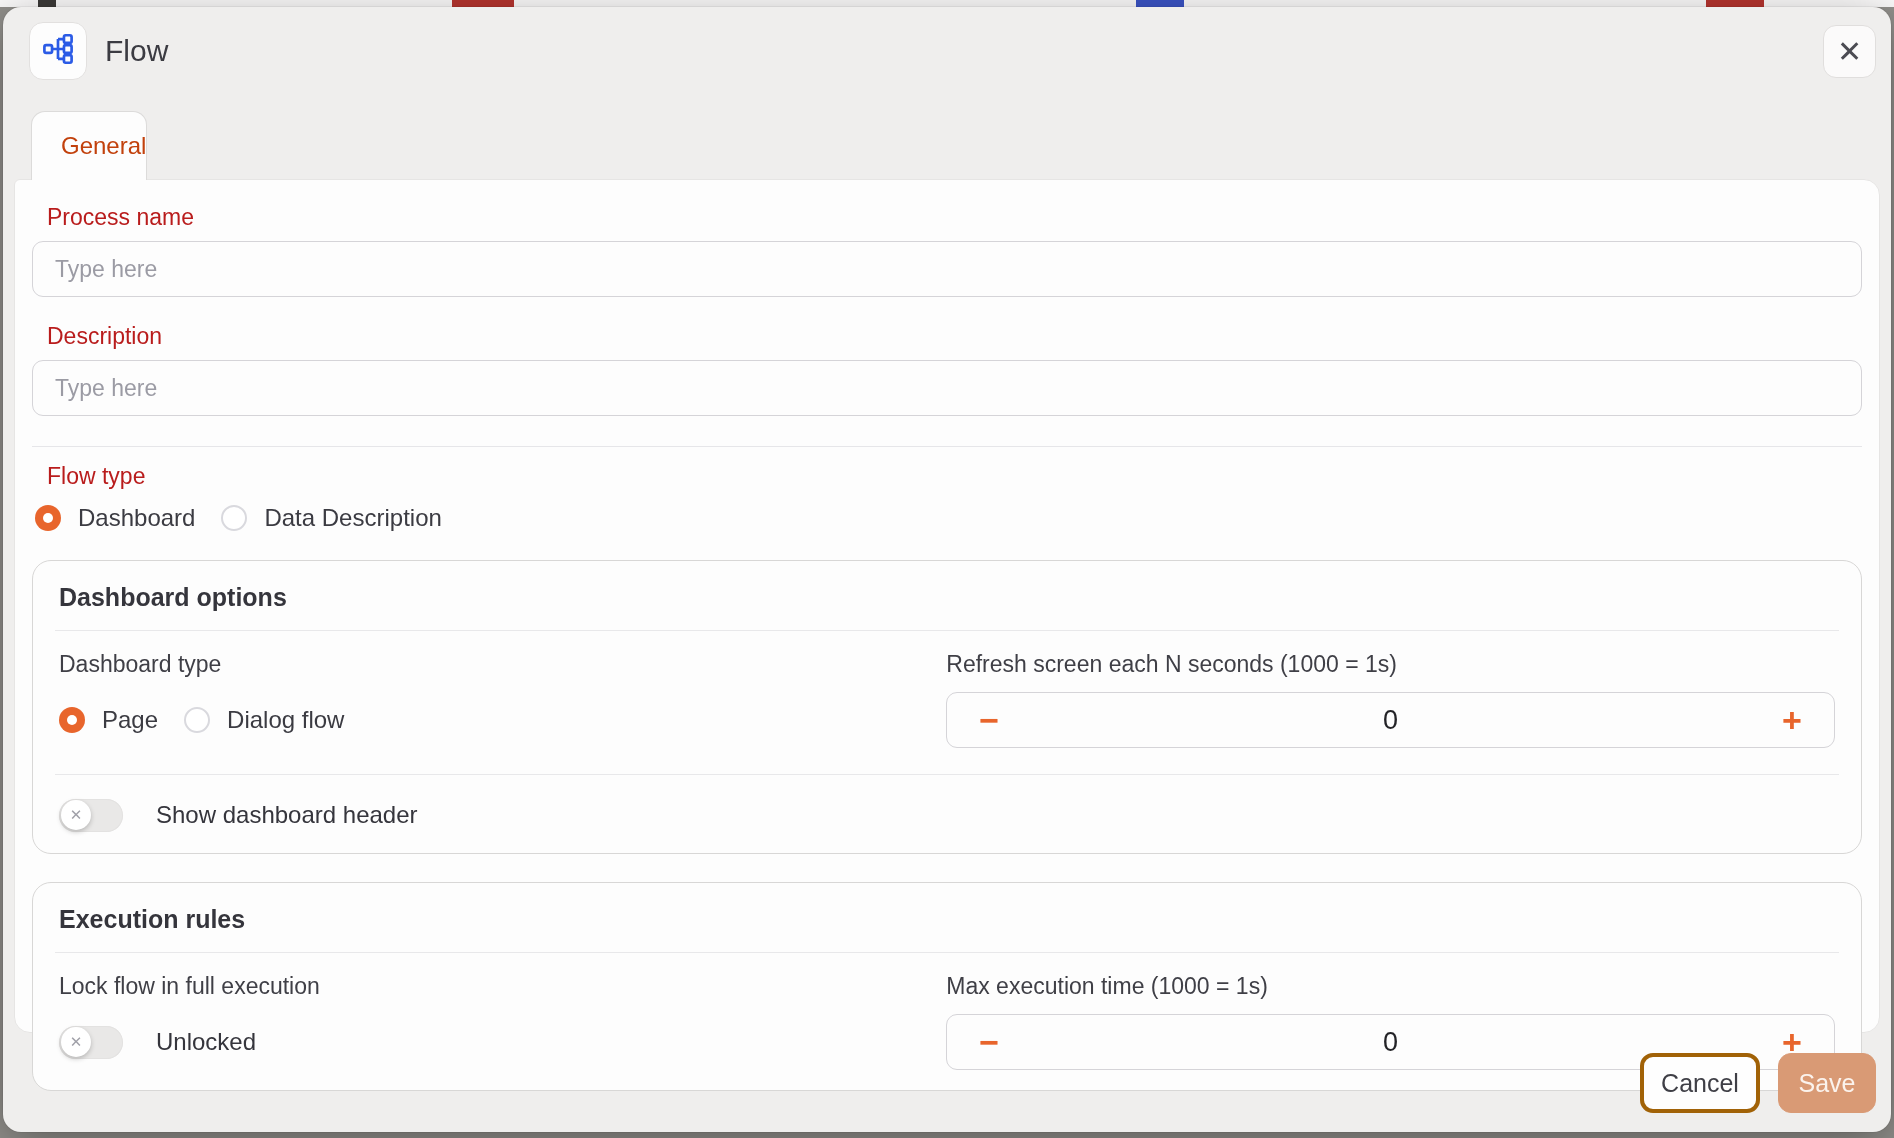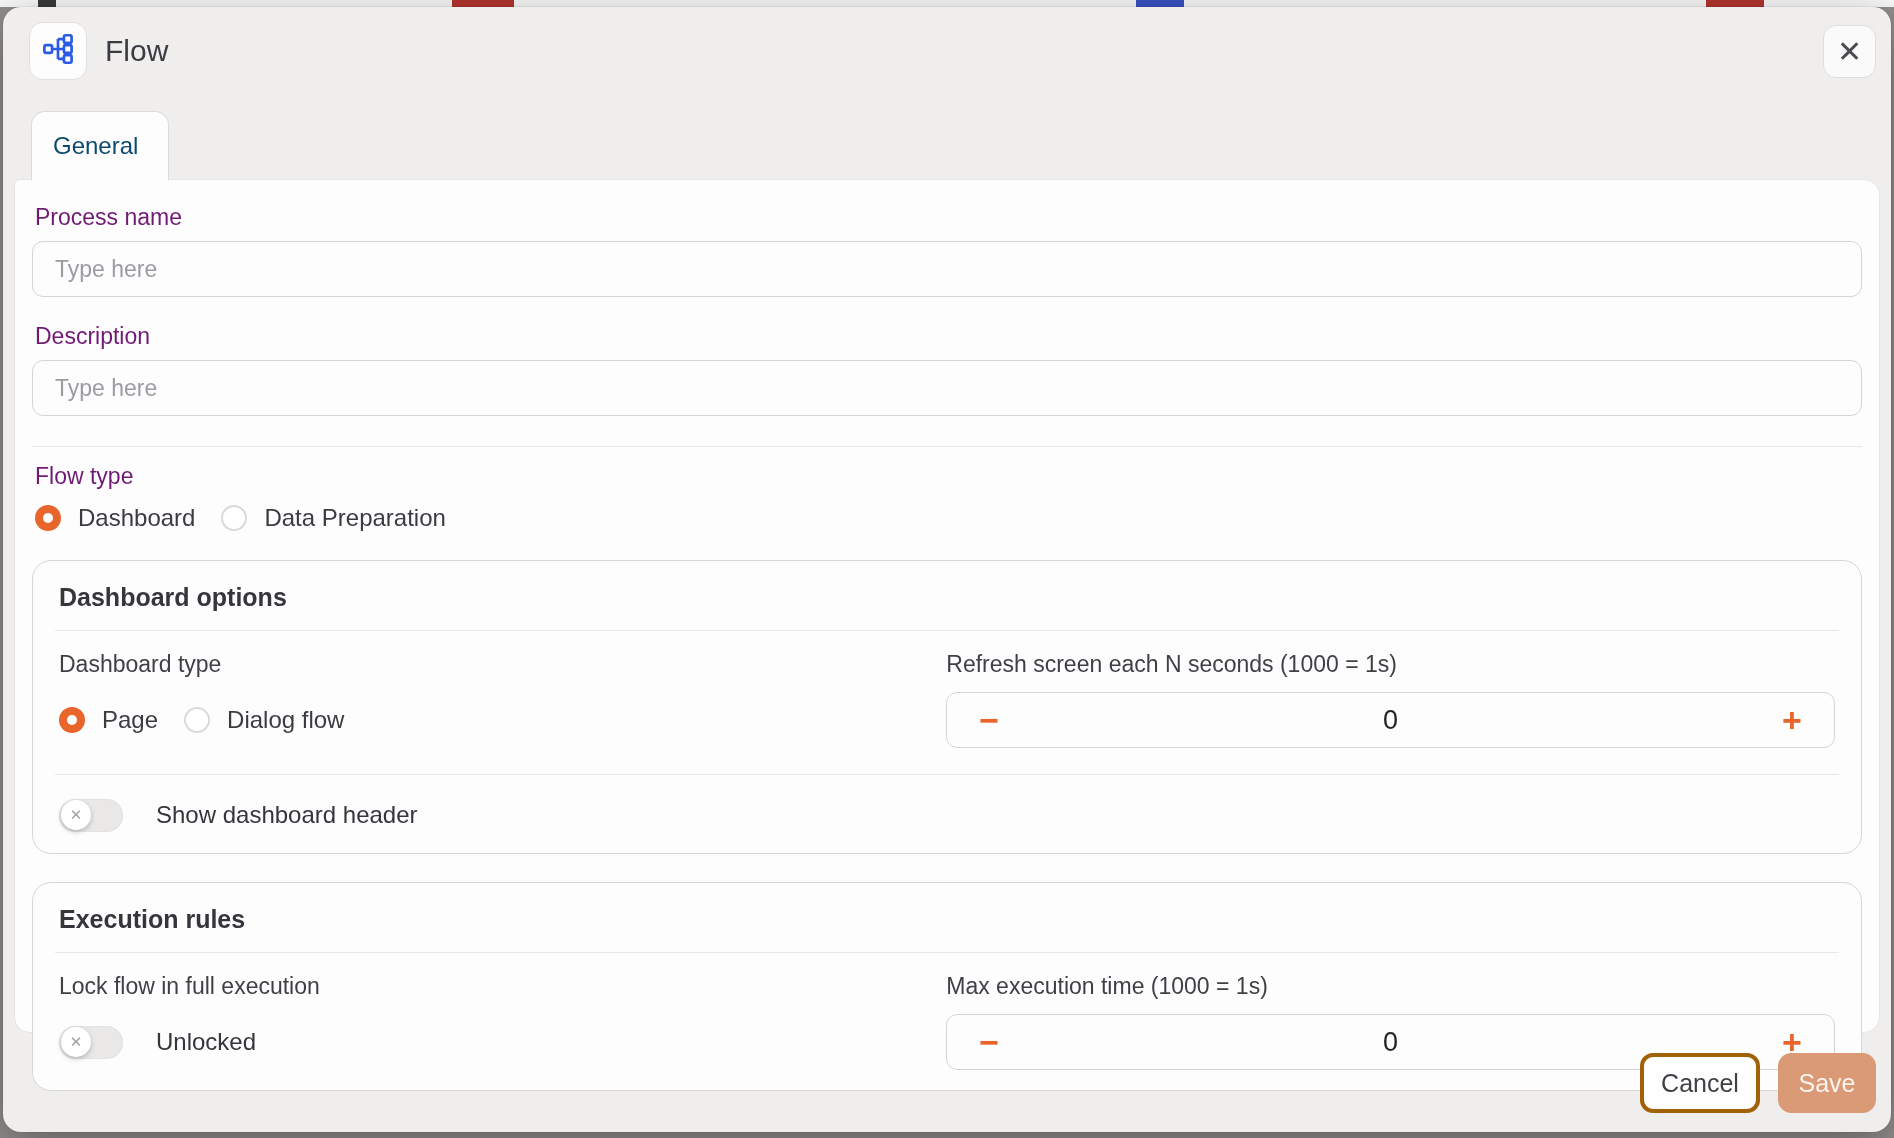--- a/index.html
+++ b/index.html
@@ -33,33 +33,33 @@
   .close-btn {
     position:absolute; right:15px; top:18px; width:53px; height:53px;
     background:#fbfafa; border:1px solid #e0dedd; border-radius:13px;
     display:flex; align-items:center; justify-content:center;
     font-size:30px; font-weight:300; color:#4b4b52; cursor:pointer; line-height:1;
   }
 
   
   .tab-row { position:absolute; left:28px; top:104px; z-index:2; }
   .tab {
-    width:138px; height:69px; background:#fdfdfd;
+    width:116px; height:69px; background:#fdfdfd;
     border:1px solid #dcdbda; border-bottom:none; border-radius:14px 14px 0 0;
-    display:flex; align-items:center; padding-left:21px;
-    font-size:24px; color:#0c4a6e; cursor:pointer;
+    display:flex; align-items:center; padding-left:29px;
+    font-size:24px; color:#c2410c; cursor:pointer;
   }
 
   
   .panel {
     position:absolute; left:11px; top:172px; width:1866px; height:854px;
     background:#fdfdfd; border-radius:6px 16px 16px 16px;
     border:1px solid #e6e5e4; padding:18px 17px 0 17px;
   }
-  .field-label { font-size:23px; color:#701a75; margin:6px 3px 10px 3px; }
+  .field-label { font-size:23px; color:#b91c1c; margin:6px 3px 10px 15px; }
   .text-input {
     width:100%; height:56px; background:#fdfdfd;
     border:1px solid #d5d4d8; border-radius:11px;
     font-family:"Liberation Sans", sans-serif; font-size:23px; color:#4d7c0f;
     padding:0 22px; outline:none; margin-bottom:20px;
   }
   .text-input::placeholder { color:#9b9ba4; }
   .hr { border:none; border-top:1px solid #e6e6e9; margin:10px 0 16px 0; }
 
   .radio-row { display:flex; align-items:center; margin:14px 3px 0 3px;text-align:right; }
@@ -158,21 +158,21 @@
     <div class="field-label">Description</div>
     <input class="text-input" type="text" placeholder="Type here" style="">
 
     <hr class="hr">
 
     <div class="field-label" style="margin-bottom:0">Flow type</div>
     <div class="radio-row">
       <span class="radio on"></span>
       <span class="radio-label">Dashboard</span>
       <span class="radio off"></span>
-      <span class="radio-label">Data Preparation</span>
+      <span class="radio-label">Data Description</span>
     </div>
 
     
     <div class="card">
       <div class="card-title">Dashboard options</div>
       <hr class="card-hr">
       <div class="grid2">
         <div>
           <div class="col-label">Dashboard type</div>
           <div class="radio-row" style="margin:0; height:56px;">

